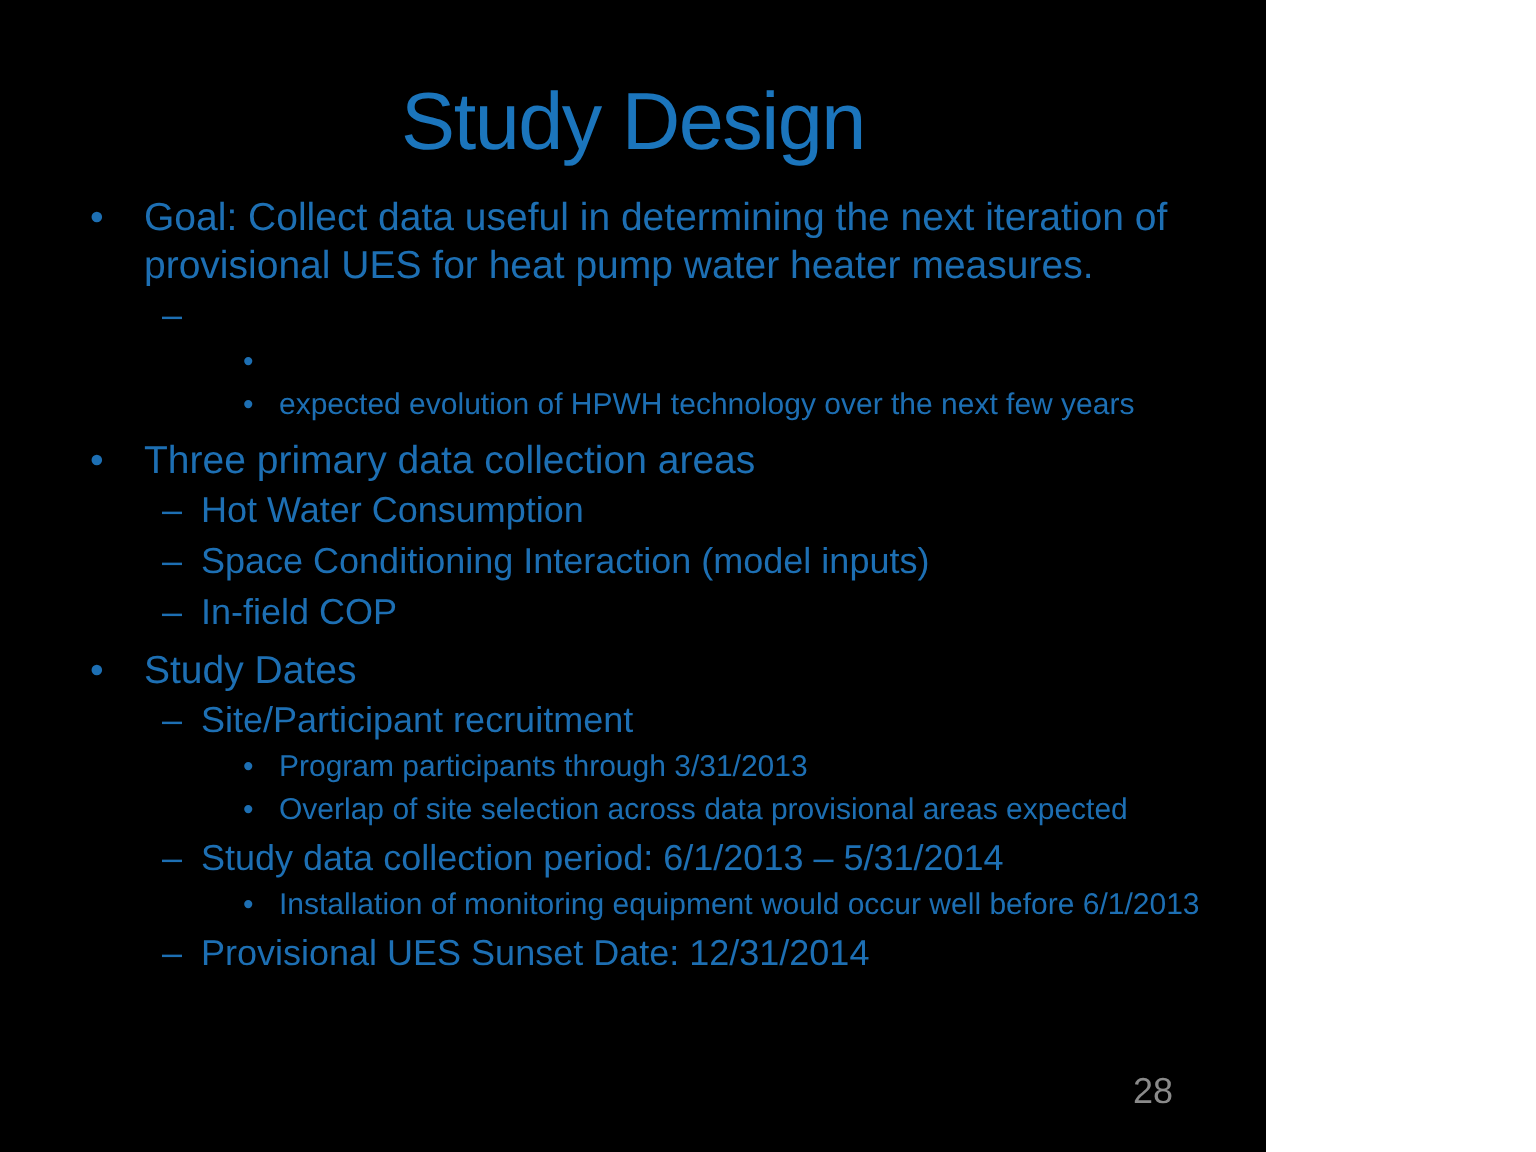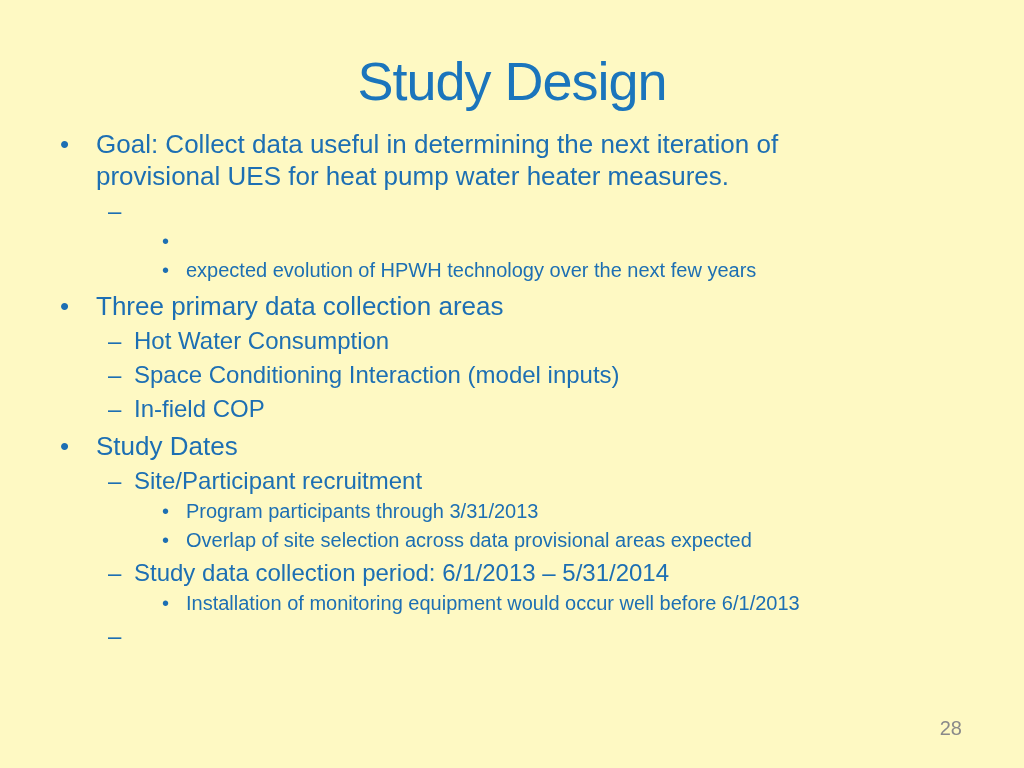--- a/index.html
+++ b/index.html
@@ -1,20 +1,20 @@
 <!DOCTYPE html>
 <html><head>
 <meta charset="utf-8">
 <style>
   html, body { margin: 0; padding: 0; background: #ffffff; }
   .slide {
     position: relative;
-    width: 1024px;
+    width: 844px;
     height: 768px;
-    background: #fef9c3;
+    background: #000000;
     overflow: hidden;
     font-family: "Liberation Sans", sans-serif;
   }
   .title {
     margin: 0;
     padding-top: 50px;
     text-align: center;
     font-size: 54px;
     line-height: 62px;
     font-weight: 500;
@@ -37,21 +37,21 @@
   .l3 .mk { margin-left: 162px; width: 24px; }
   .u {
     text-decoration-thickness: 2px;
     text-underline-offset: 4px;
     text-align: right;
   }
   .page-number {
     position: absolute;
     top: 716px;
     right: 62px;
-    font-size: 20px;
+    font-size: 24px;
     line-height: 24px;
     color: #8a8a8a;
   }
 </style>
 </head>
 <body>
 
 <div class="slide">
 
   <h1 class="title">Study Design</h1>
@@ -121,19 +121,20 @@
       <div class="tx">Study data collection period: 6/1/2013 – 5/31/2014</div>
     </div>
 
     <div class="li l3">
       <span class="mk">•</span>
       <div class="tx">Installation of monitoring equipment would occur well before 6/1/2013</div>
     </div>
 
     <div class="li l2">
       <span class="mk">–</span>
+      <div class="tx">Provisional UES Sunset Date: 12/31/2014</div>
     </div>
 
   </div>
 
   <div class="page-number">28</div>
 
 </div>
 
 </body></html>

